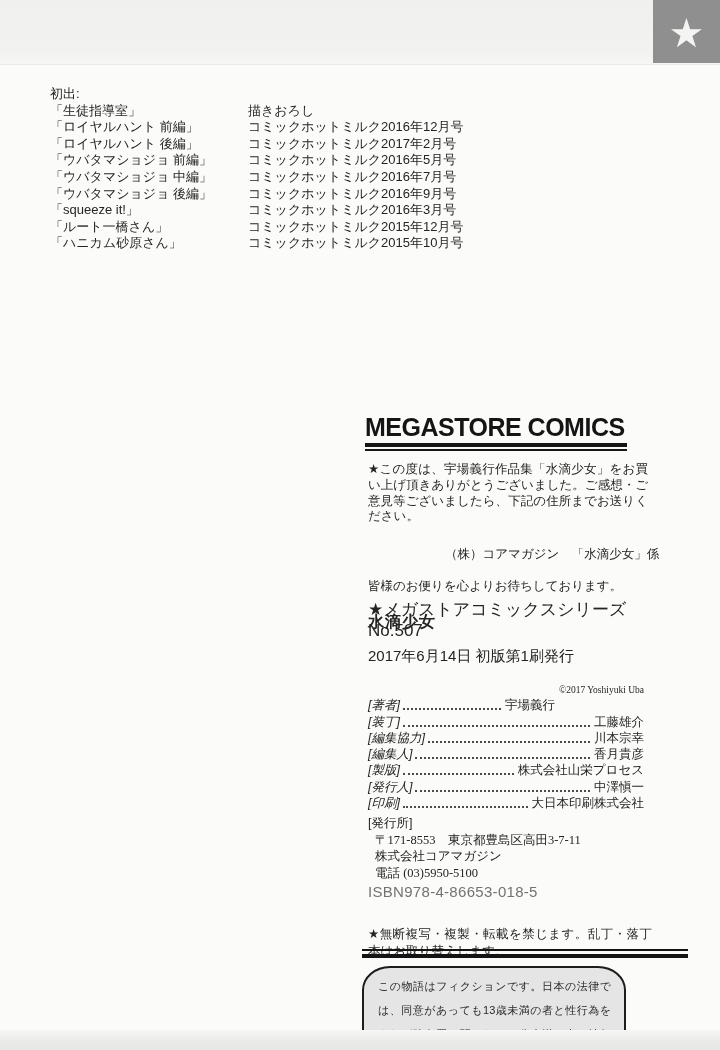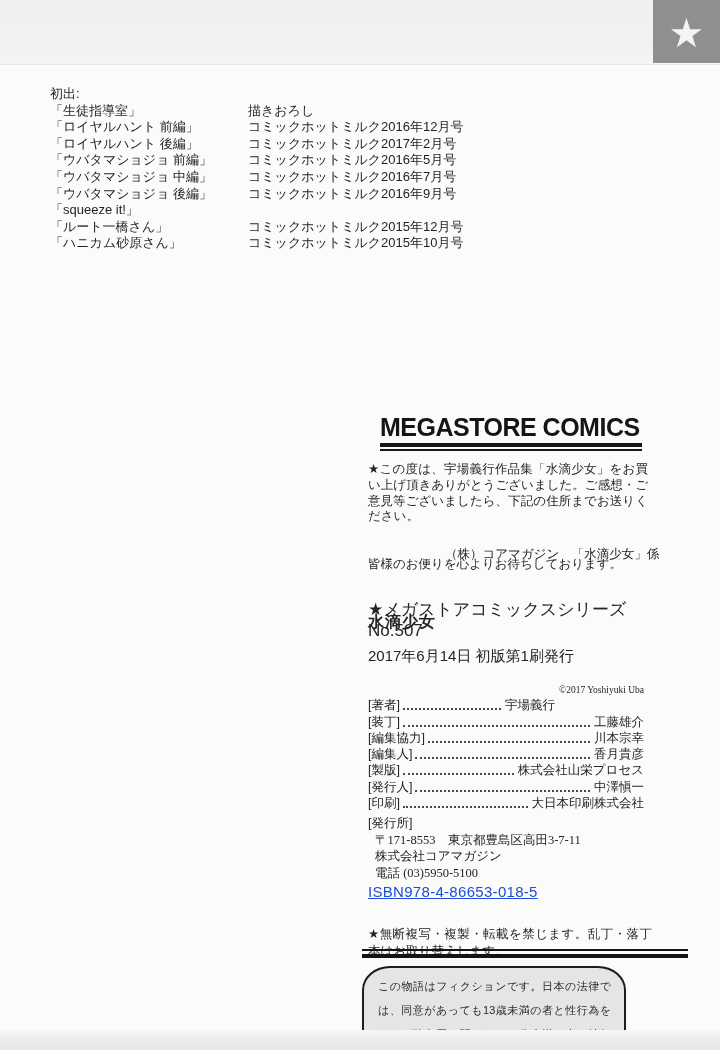--- a/index.html
+++ b/index.html
@@ -32,49 +32,49 @@
   
   .shohatsu { position:absolute; left:50px; top:86px; width:420px; font-size:13px; line-height:16.6px; }
   .sh-row { display:flex; }
   .sh-title { width:198px; flex:0 0 198px; }
   .sh-src { flex:1; }
 
   
   .colophon { position:absolute; left:362px; top:410px; width:332px; height:625px; }
   .colophon > * { position:absolute; }
 
-  .logo { left:18px; top:2px; width:262px; }
+  .logo { left:3px; top:2px; width:262px; }
   .logo-text {
     font-size:25px; font-weight:bold; letter-spacing:-0.5px; color:#151515;
     transform:scaleY(1.04); transform-origin:top left; white-space:nowrap;
   }
   .logo-rule-thick { height:4px; background:#161616; margin-top:2px; }
   .logo-rule-thin  { height:2px; background:#161616; margin-top:2px; }
 
   .thanks { left:6px; top:52px; width:280px; font-size:12.5px; line-height:15.8px; text-align:justify; }
   .mail-line1 { left:6px; top:119px; width:300px; font-size:12.5px; }
   .mail-line2 { left:83px; top:136px; width:240px; font-size:12.5px; }
-  .mail-closing { left:6px; top:146px; width:300px; font-size:12.5px; }
+  .mail-closing { left:6px; top:168px; width:300px; font-size:12.5px; }
   .serifnum { font-family:"Liberation Serif","DejaVu Serif",serif; }
 
   .series { left:6px; top:188px; width:300px; font-size:17px; }
   .book-title { left:6px; top:202px; font-size:16px; font-weight:bold; letter-spacing:1px; }
   .edition { left:6px; top:237px; font-size:15px; }
 
   .credits { left:6px; top:288px; width:276px; font-size:12.5px; }
   .c-row { display:flex; align-items:flex-end; height:16.3px; }
-  .c-label { white-space:nowrap; }
+  .c-label { white-space:nowrap;font-style:italic; }
   .leader { flex:1; min-width:10px; border-bottom:2px dotted #4a4a4a; margin:0 4px 4px 3px; }
   .c-name { white-space:nowrap; }
   .c-note { font-family:Liberation Serif, serif; font-size:9.5px; padding-left:4px; white-space:nowrap; margin-bottom:19px; }
 
   .publisher { left:6px; top:405px; width:300px; font-size:12.5px; line-height:16.5px; }
   .p-line { padding-left:7px; }
 
-  .isbn { left:6px; top:473px; font-size:15px; letter-spacing:0.3px; color:#1d4ed8;text-decoration:underline; }
+  .isbn { left:6px; top:473px; font-size:15px; letter-spacing:0.3px; color:#737373; }
   .rights { left:6px; top:516px; width:284px; font-size:12.5px; line-height:16.8px; text-align:justify; }
 
   .double-rule { left:0; top:539px; width:326px; }
   .rule-thin  { height:2px; background:#141414; }
   .rule-thick { height:4px; background:#141414; margin-top:3px; }
 
   .disclaimer {
     left:0; top:556px; width:264px; min-height:58px;
     border:2px solid #1d1d1d; border-radius:28px / 24px;
     padding:6px 13px 6px 14px;
@@ -114,20 +114,21 @@
     <div class="sh-row">
       <span class="sh-title">「ウバタマショジョ 中編」</span>
       <span class="sh-src">コミックホットミルク2016年7月号</span>
     </div>
     <div class="sh-row">
       <span class="sh-title">「ウバタマショジョ 後編」</span>
       <span class="sh-src">コミックホットミルク2016年9月号</span>
     </div>
     <div class="sh-row">
       <span class="sh-title">「squeeze it!」</span>
+      <span class="sh-src">コミックホットミルク2016年3月号</span>
     </div>
     <div class="sh-row">
       <span class="sh-title">「ルート一橋さん」</span>
       <span class="sh-src">コミックホットミルク2015年12月号</span>
     </div>
     <div class="sh-row">
       <span class="sh-title">「ハニカム砂原さん」</span>
       <span class="sh-src">コミックホットミルク2015年10月号</span>
     </div>
   </section>

